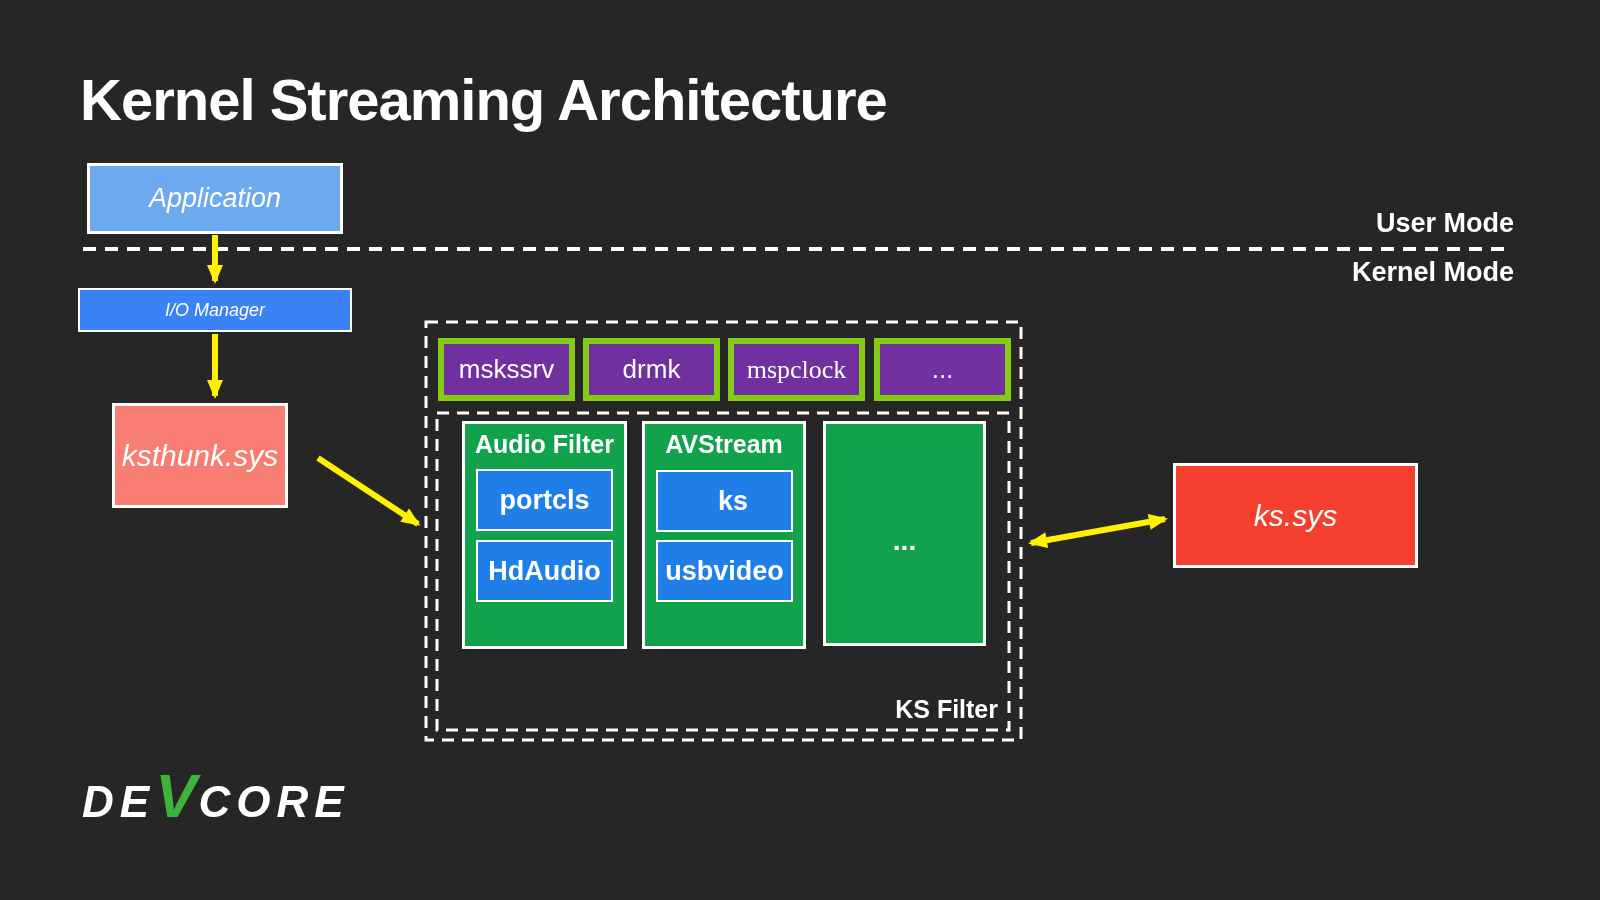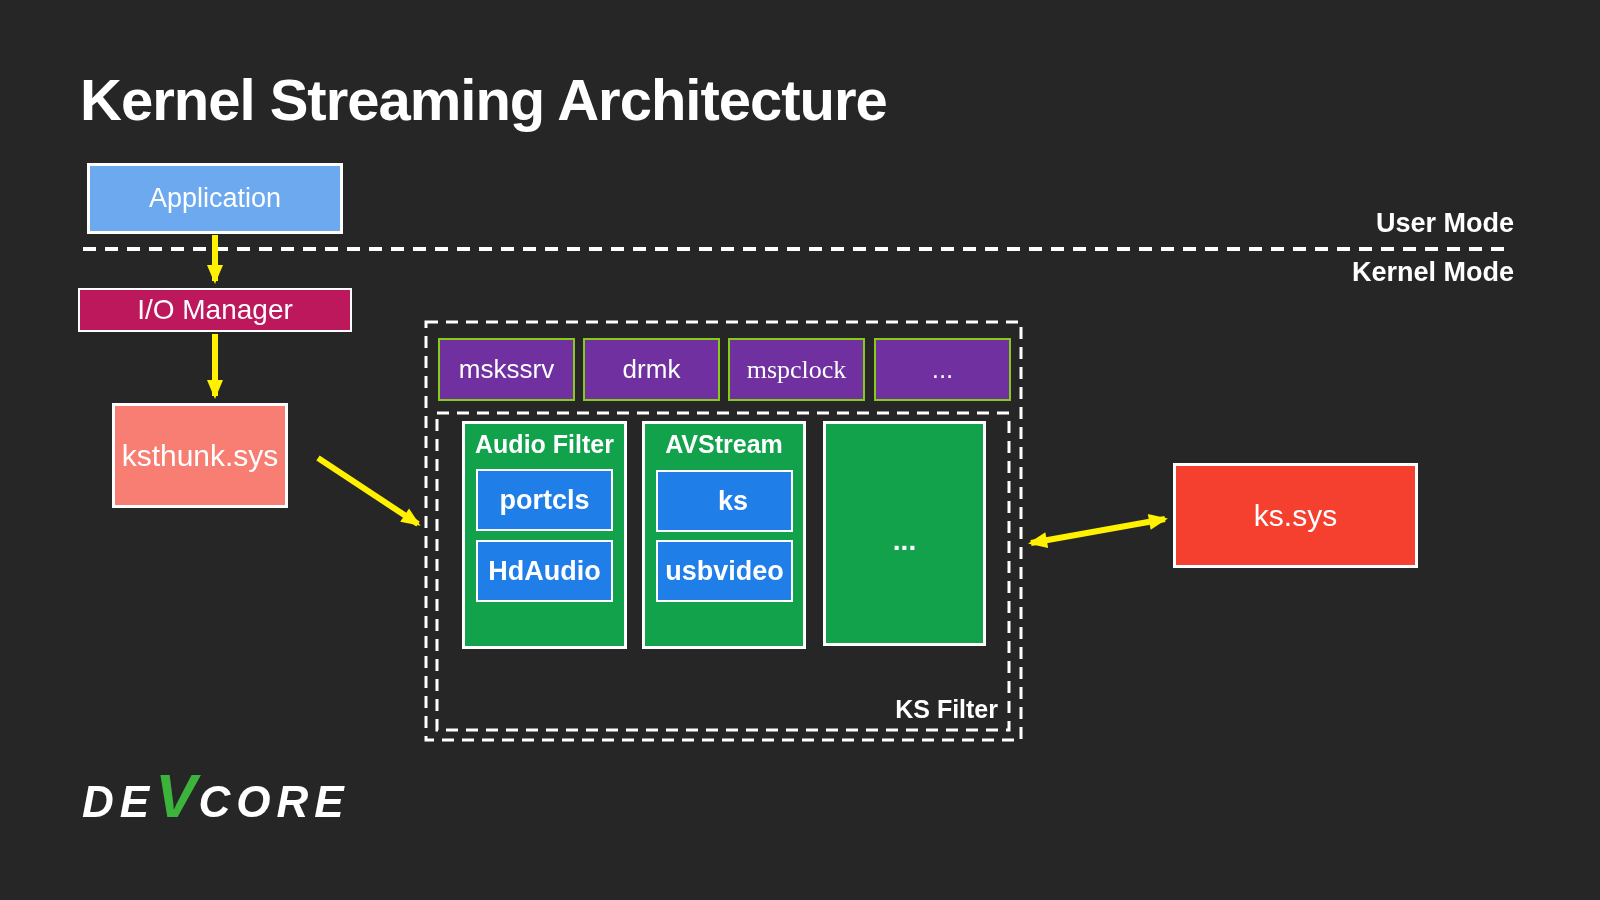--- a/index.html
+++ b/index.html
@@ -7,31 +7,31 @@
     position:relative;width:1600px;height:900px;background:#262626;
     font-family:"Liberation Sans",sans-serif;color:#fff;overflow:hidden;
   }
   .abs{position:absolute;box-sizing:border-box;}
   .title{
     left:80px;top:66px;font-size:58px;font-weight:700;letter-spacing:-1px;
     white-space:nowrap;
   }
   .node{
     display:flex;align-items:center;justify-content:center;
-    border:3px solid #fff;color:#fff;text-align:center;
+    border:3px solid #fff;color:#fff;text-align:center;font-style:italic;
   }
   .app-box{left:87px;top:163px;width:256px;height:71px;background:#6CA9EE;font-size:27px;}
-  .io-box{left:78px;top:288px;width:274px;height:44px;background:#be185d;font-size:28px;border-width:2px;}
+  .io-box{left:78px;top:288px;width:274px;height:44px;background:#3b82f6;font-size:18px;border-width:2px;}
   .ksthunk-box{left:112px;top:403px;width:176px;height:105px;background:#F87D72;font-size:30px;}
   .kssys-box{left:1173px;top:463px;width:245px;height:105px;background:#F5402F;font-size:30px;}
   .mode-label{right:86px;text-align:right;font-size:27px;font-weight:600;white-space:nowrap;}
   .user-mode{top:208px;}
   .kernel-mode{top:257px;}
   .purple-box{
-    top:338px;height:63px;width:137px;background:#7030A0;border:2px solid #84cc16;
+    top:338px;height:63px;width:137px;background:#7030A0;border:6px solid #84cc16;
     display:flex;align-items:center;justify-content:center;font-size:26px;
   }
   .green-box{
     top:421px;background:#12A24C;border:3px solid #fff;
   }
   .green-header{
     position:absolute;top:6px;left:0;right:0;text-align:center;
     font-size:25px;font-weight:600;
   }
   .blue-box{

